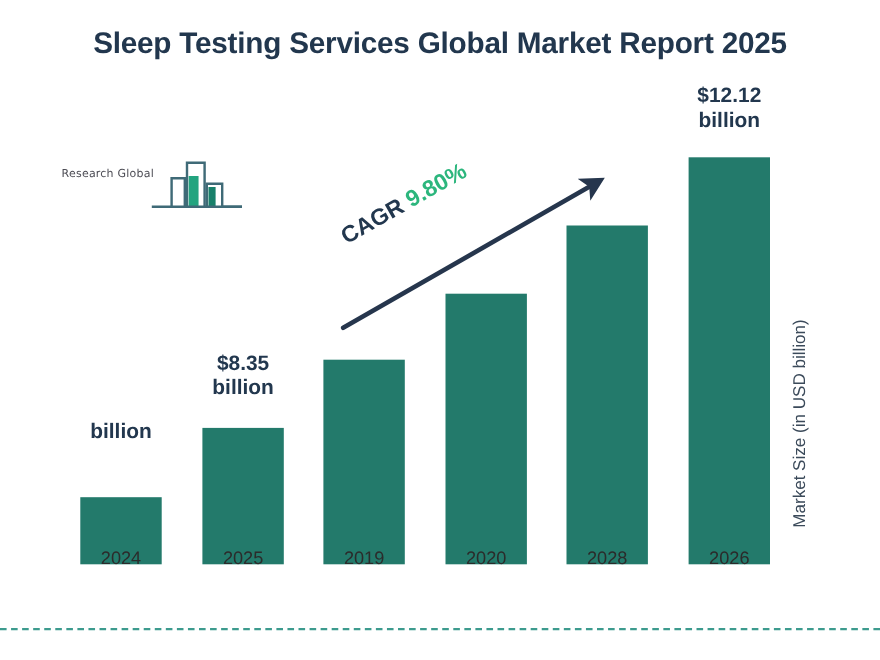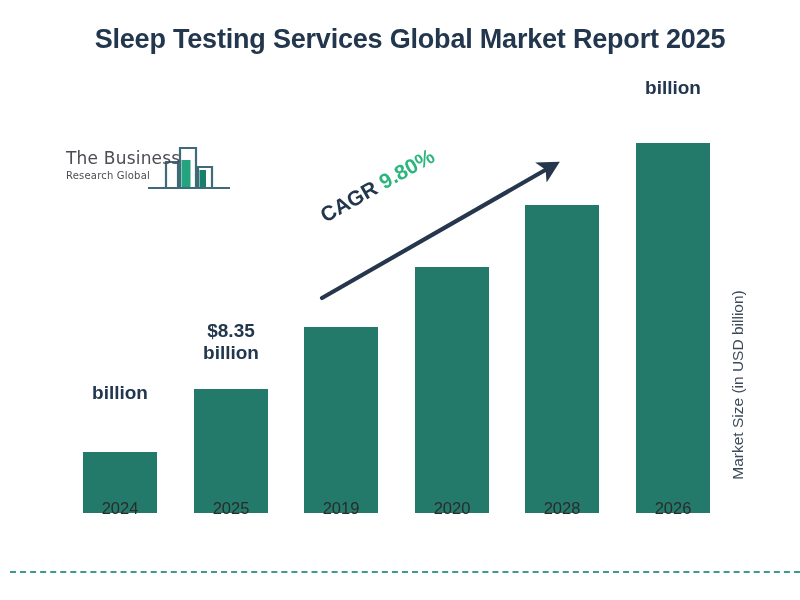--- a/index.html
+++ b/index.html
@@ -3,21 +3,21 @@
 <meta charset="utf-8">
 <style>
   html,body{margin:0;padding:0;}
   body{
     width:800px;height:600px;
     background:#ffffff;
     font-family:"Liberation Sans", sans-serif;
     overflow:hidden;
     position:relative;
   }
-  #root{position:absolute;inset:0;margin-left:10px;}
+  #root{position:absolute;inset:0;}
 
   
   .title{
     position:absolute;
     left:60px; top:24px; width:680px;
     text-align:center;
     font-size:27px;
     font-weight:bold;
     line-height:1.18;
     color:#22374e;
@@ -111,21 +111,20 @@
       <path d="M104 48 L104 22 L116 22 L116 48" fill="none" stroke="#3f6a77" stroke-width="2.2"></path>
       <path d="M118 48 L118 8 L134 8 L134 48" fill="none" stroke="#3f6a77" stroke-width="2.2"></path>
       <path d="M136 48 L136 27 L150 27 L150 48 L168 48" fill="none" stroke="#3f6a77" stroke-width="2.2"></path>
 
       <rect x="119.5" y="20" width="9" height="28" fill="#23a47f"></rect>
       <rect x="137.5" y="30" width="6.5" height="18" fill="#18806a"></rect>
 
       <line x1="86" y1="48" x2="168" y2="48" stroke="#3f6a77" stroke-width="2.2"></line>
     </svg>
     <div class="wordmark">
-      <div class="wm1">The Business</div>
       <div class="wm2">Research Global</div>
     </div>
   </div>
 
   <div class="plot">
 
     <div class="bar" style="left:73px;width:74px;height:61px;"></div>
     <div class="bar" style="left:184px;width:74px;height:124px;"></div>
     <div class="bar" style="left:294px;width:74px;height:186px;"></div>
     <div class="bar" style="left:405px;width:74px;height:246px;"></div>
@@ -135,20 +134,21 @@
     <div class="vallabel" style="left:60px;top:382px;width:100px;">
       <div>billion</div>
     </div>
 
     <div class="vallabel" style="left:171px;top:320px;width:100px;">
       <div>$8.35</div>
       <div>billion</div>
     </div>
 
     <div class="vallabel" style="left:607px;top:77px;width:112px;">
+      <div>$12.12</div>
       <div>billion</div>
     </div>
 
     <div class="xlabel" style="left:60px;width:100px;">2024</div>
     <div class="xlabel" style="left:171px;width:100px;">2025</div>
     <div class="xlabel" style="left:281px;width:100px;">2019</div>
     <div class="xlabel" style="left:392px;width:100px;">2020</div>
     <div class="xlabel" style="left:502px;width:100px;">2028</div>
     <div class="xlabel" style="left:613px;width:100px;">2026</div>
 

